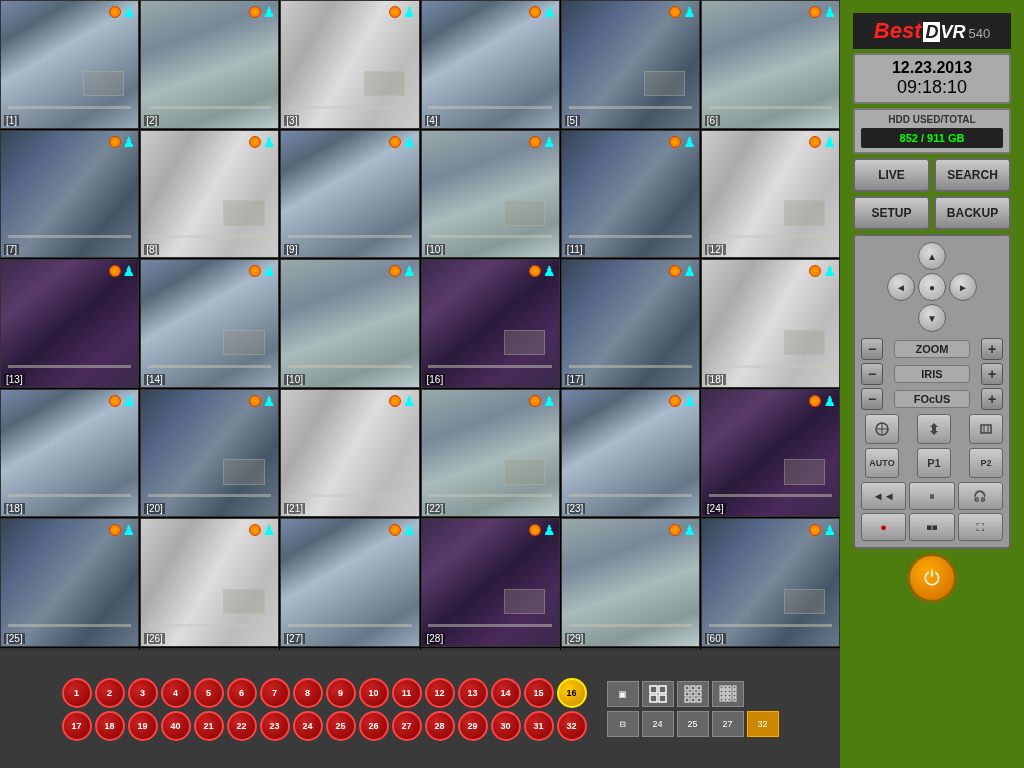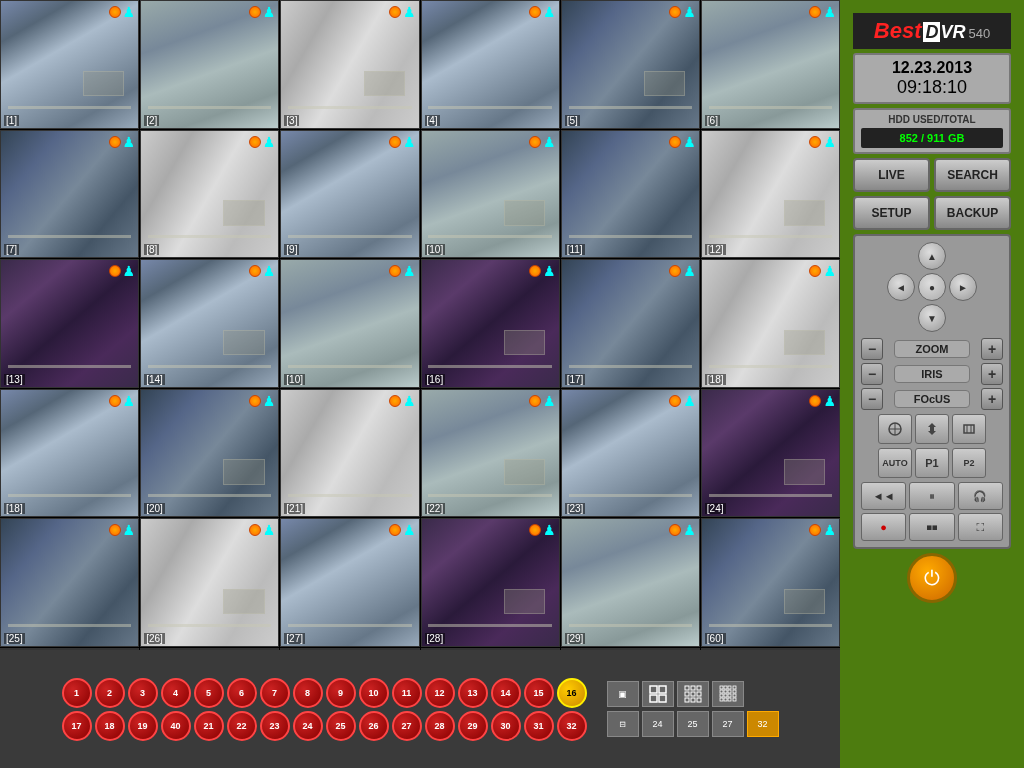--- a/index.html
+++ b/index.html
@@ -304,22 +304,22 @@
       background: #aaa;
       padding: 2px;
       margin: 0 11px;
       border: 1px solid #777;
       border-radius: 4px;
     }
 
     
     .icon-btn-row {
       display: flex;
-      gap: 3px;
-      justify-content: center;
+      gap: 18px;
+      justify-content: flex-end;
     }
 
     .icon-btn {
       width: 34px;
       height: 30px;
       background: linear-gradient(180deg, #ccc, #999);
       border: 1px solid #666;
       border-radius: 3px;
       display: flex;
       align-items: center;

